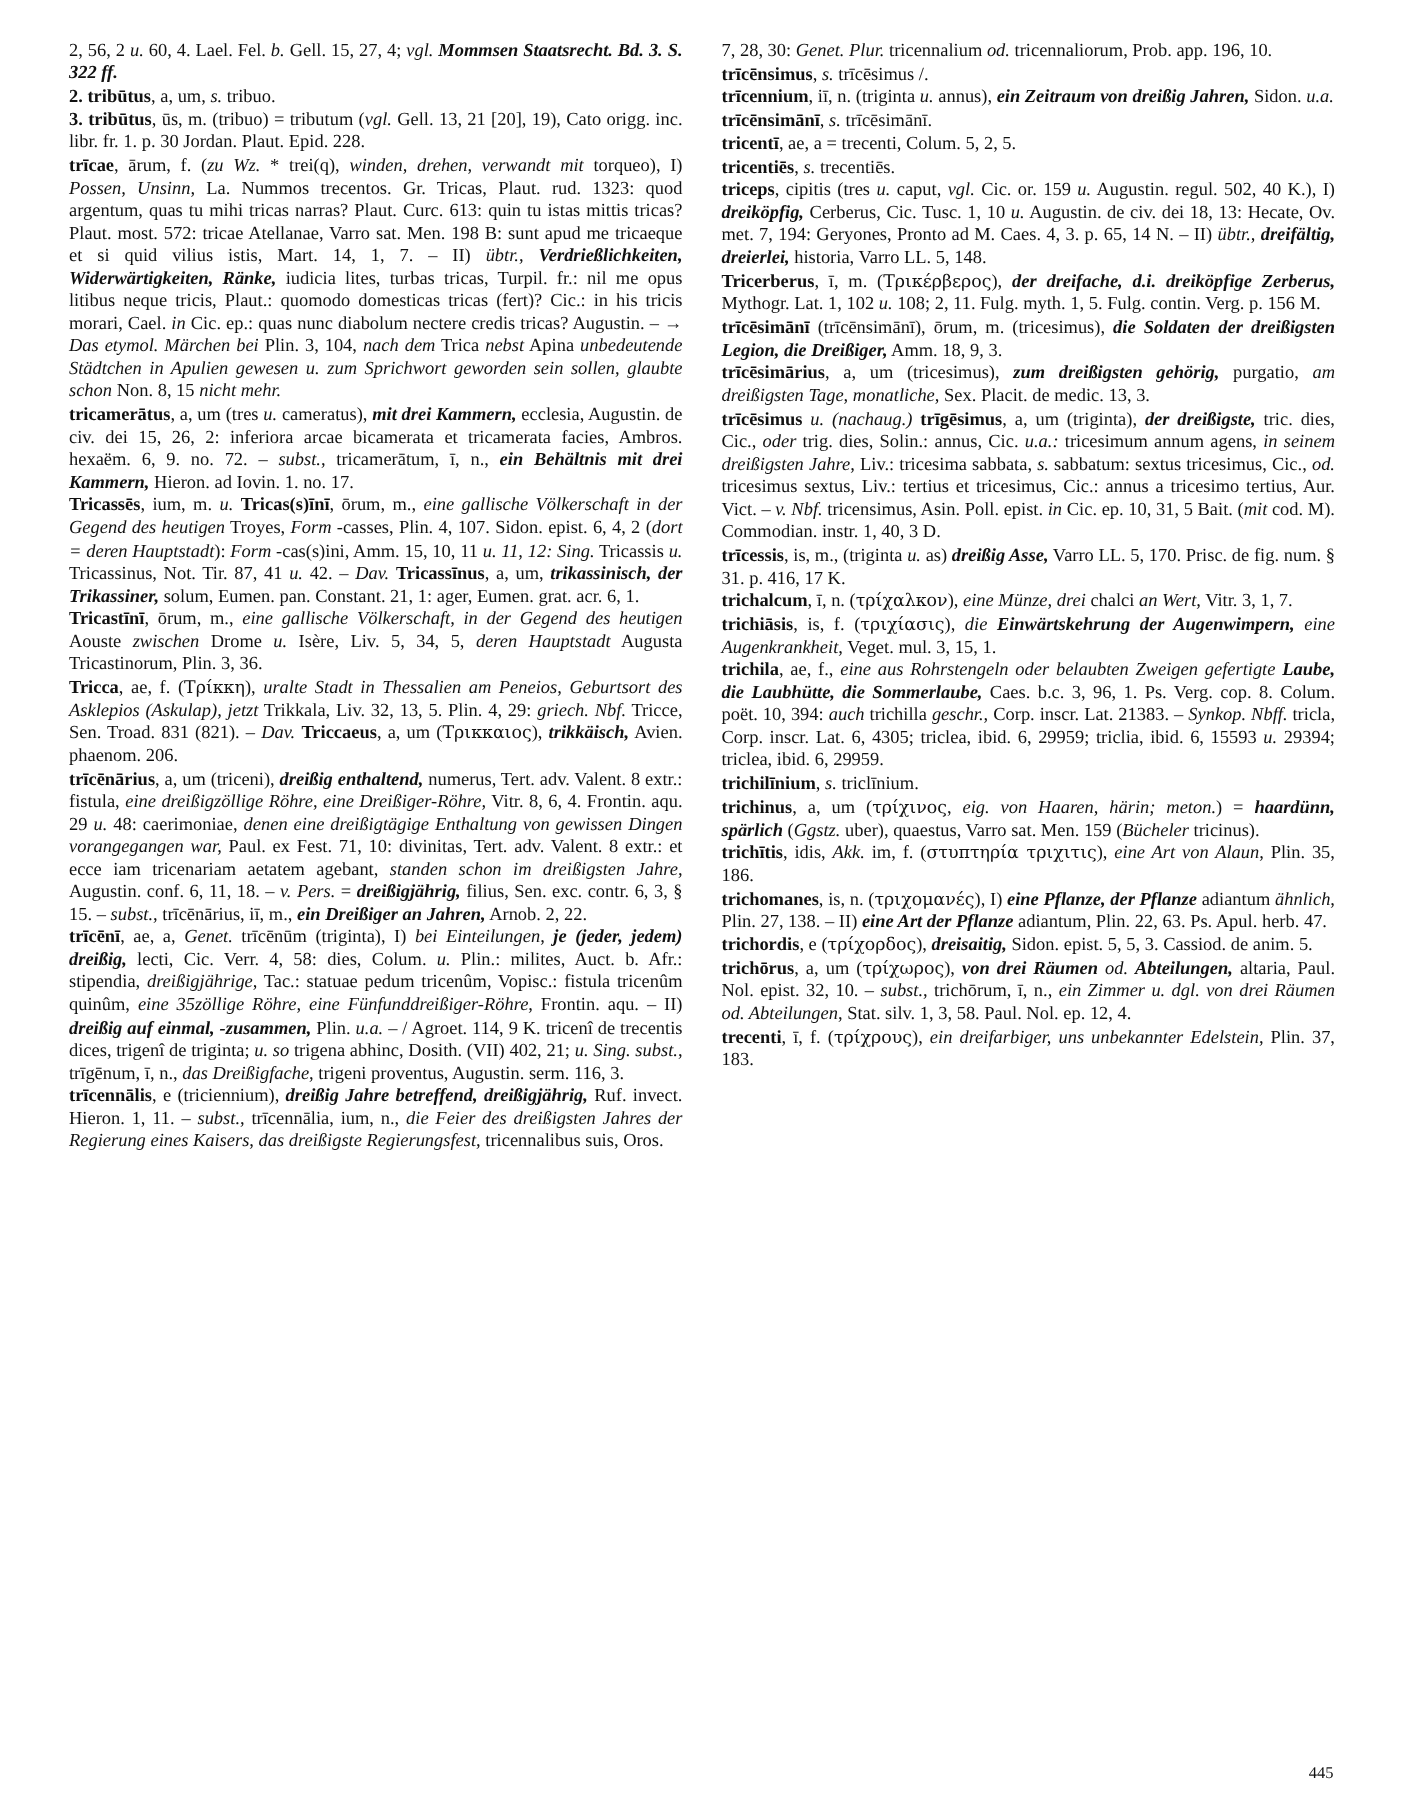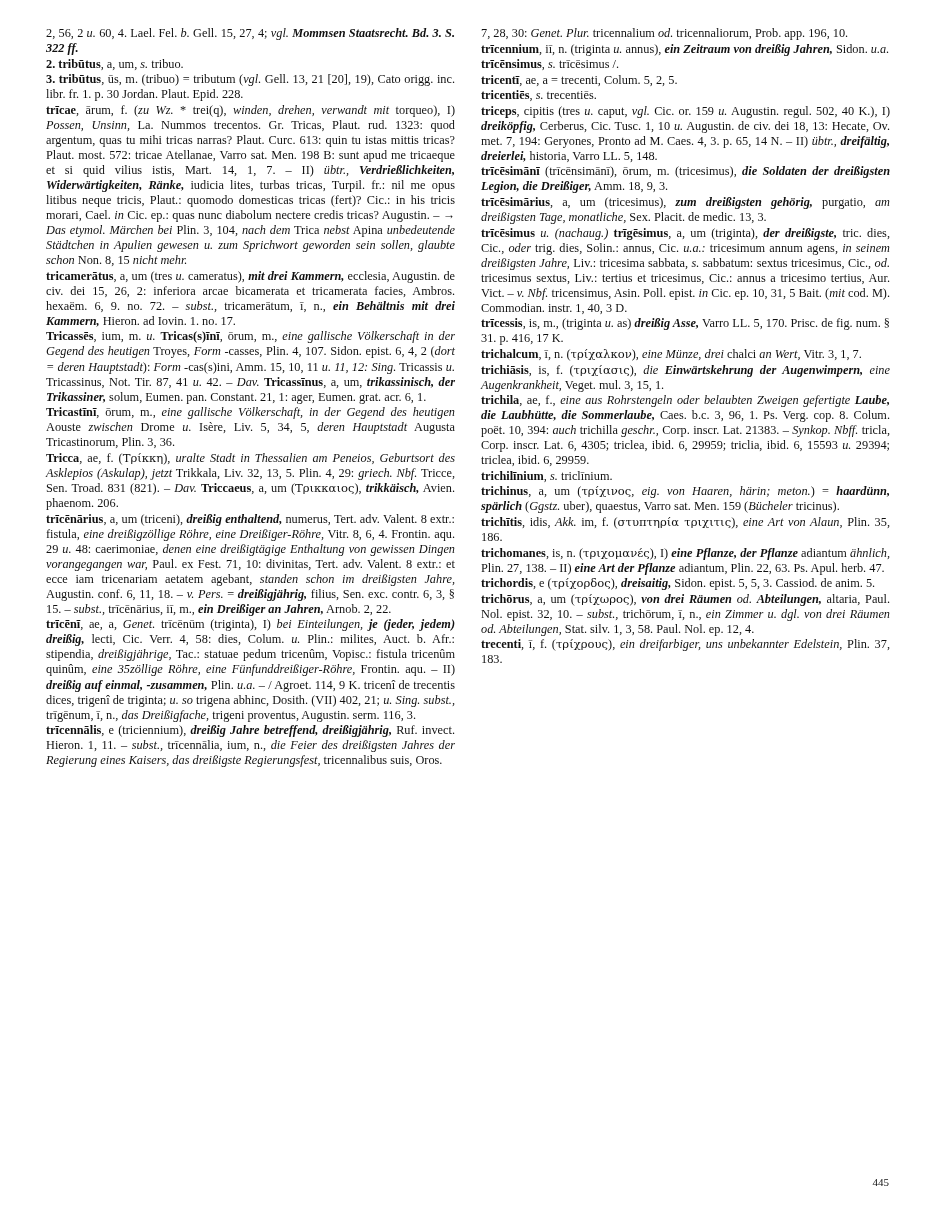--- a/index.html
+++ b/index.html
@@ -65,25 +65,27 @@
         <p class="entry"><b>tricamerātus</b>, a, um (tres <i>u.</i> cameratus), <i><b>mit drei Kammern,</b></i> ecclesia, Augustin. de civ. dei 15, 26, 2: inferiora arcae bicamerata et tricamerata facies, Ambros. hexaëm. 6, 9. no. 72. – <i>subst.,</i> tricamerātum, ī, n., <i><b>ein Behältnis mit drei Kammern,</b></i> Hieron. ad Iovin. 1. no. 17.</p>
         <p class="entry"><b>Tricassēs</b>, ium, m. <i>u.</i> <b>Tricas(s)īnī</b>, ōrum, m., <i>eine gallische Völkerschaft in der Gegend des heutigen</i> Troyes, <i>Form</i> -casses, Plin. 4, 107. Sidon. epist. 6, 4, 2 (<i>dort = deren Hauptstadt</i>): <i>Form</i> -cas(s)ini, Amm. 15, 10, 11 <i>u. 11, 12: Sing.</i> Tricassis <i>u.</i> Tricassinus, Not. Tir. 87, 41 <i>u.</i> 42. – <i>Dav.</i> <b>Tricassīnus</b>, a, um, <i><b>trikassinisch, der Trikassiner,</b></i> solum, Eumen. pan. Constant. 21, 1: ager, Eumen. grat. acr. 6, 1.</p>
         <p class="entry"><b>Tricastīnī</b>, ōrum, m., <i>eine gallische Völkerschaft, in der Gegend des heutigen</i> Aouste <i>zwischen</i> Drome <i>u.</i> Isère, Liv. 5, 34, 5, <i>deren Hauptstadt</i> Augusta Tricastinorum, Plin. 3, 36.</p>
         <p class="entry"><b>Tricca</b>, ae, f. (<span class="gk">Τρίκκη</span>), <i>uralte Stadt in Thessalien am Peneios, Geburtsort des Asklepios (Askulap), jetzt</i> Trikkala, Liv. 32, 13, 5. Plin. 4, 29: <i>griech. Nbf.</i> Tricce, Sen. Troad. 831 (821). – <i>Dav.</i> <b>Triccaeus</b>, a, um (<span class="gk">Τρικκαιος</span>), <i><b>trikkäisch,</b></i> Avien. phaenom. 206.</p>
         <p class="entry"><b>trīcēnārius</b>, a, um (triceni), <i><b>dreißig enthaltend,</b></i> numerus, Tert. adv. Valent. 8 extr.: fistula, <i>eine dreißigzöllige Röhre, eine Dreißiger-Röhre,</i> Vitr. 8, 6, 4. Frontin. aqu. 29 <i>u.</i> 48: caerimoniae, <i>denen eine dreißigtägige Enthaltung von gewissen Dingen vorangegangen war,</i> Paul. ex Fest. 71, 10: divinitas, Tert. adv. Valent. 8 extr.: et ecce iam tricenariam aetatem agebant, <i>standen schon im dreißigsten Jahre,</i> Augustin. conf. 6, 11, 18. – <i>v. Pers.</i> = <i><b>dreißigjährig,</b></i> filius, Sen. exc. contr. 6, 3, § 15. – <i>subst.,</i> trīcēnārius, iī, m., <i><b>ein Dreißiger an Jahren,</b></i> Arnob. 2, 22.</p>
         <p class="entry"><b>trīcēnī</b>, ae, a, <i>Genet.</i> trīcēnūm (triginta), I) <i>bei Einteilungen,</i> <b><i>je (jeder, jedem) dreißig,</i></b> lecti, Cic. Verr. 4, 58: dies, Colum. <i>u.</i> Plin.: milites, Auct. b. Afr.: stipendia, <i>dreißigjährige,</i> Tac.: statuae pedum tricenûm, Vopisc.: fistula tricenûm quinûm, <i>eine 35zöllige Röhre, eine Fünfunddreißiger-Röhre,</i> Frontin. aqu. – II) <i><b>dreißig auf einmal, -zusammen,</b></i> Plin. <i>u.a.</i> – / Agroet. 114, 9 K. tricenî de trecentis dices, trigenî de triginta; <i>u. so</i> trigena abhinc, Dosith. (VII) 402, 21; <i>u. Sing. subst.,</i> trīgēnum, ī, n., <i>das Dreißigfache,</i> trigeni proventus, Augustin. serm. 116, 3.</p>
         <p class="entry"><b>trīcennālis</b>, e (triciennium), <i><b>dreißig Jahre betreffend, dreißigjährig,</b></i> Ruf. invect. Hieron. 1, 11. – <i>subst.,</i> trīcennālia, ium, n., <i>die Feier des dreißigsten Jahres der Regierung eines Kaisers, das dreißigste Regierungsfest,</i> tricennalibus suis, Oros.</p>
       </div>
     <div class="col" id="col-right">
         <p class="entry">7, 28, 30: <i>Genet. Plur.</i> tricennalium <i>od.</i> tricennaliorum, Prob. app. 196, 10.</p>
+        <p class="entry"><b>trīcēnsimus</b>, <i>s.</i> trīcēsimus /.</p>
         <p class="entry"><b>trīcennium</b>, iī, n. (triginta <i>u.</i> annus), <i><b>ein Zeitraum von dreißig Jahren,</b></i> Sidon. <i>u.a.</i></p>
-        <p class="entry"><b>trīcēnsimus</b>, <i>s.</i> trīcēsimus /.</p>
+        <p class="entry"><b>trīcēnsimānī</b>, <i>s.</i> trīcēsimānī.</p>
         <p class="entry"><b>tricentī</b>, ae, a = trecenti, Colum. 5, 2, 5.</p>
         <p class="entry"><b>tricentiēs</b>, <i>s.</i> trecentiēs.</p>
         <p class="entry"><b>triceps</b>, cipitis (tres <i>u.</i> caput, <i>vgl.</i> Cic. or. 159 <i>u.</i> Augustin. regul. 502, 40 K.), I) <i><b>dreiköpfig,</b></i> Cerberus, Cic. Tusc. 1, 10 <i>u.</i> Augustin. de civ. dei 18, 13: Hecate, Ov. met. 7, 194: Geryones, Pronto ad M. Caes. 4, 3. p. 65, 14 N. – II) <i>übtr.,</i> <i><b>dreifältig, dreierlei,</b></i> historia, Varro LL. 5, 148.</p>
+        <p class="entry"><b>Tricerberus</b>, ī, m. (<span class="gk">Τρικέρβερος</span>), <i><b>der dreifache, d.i. dreiköpfige Zerberus,</b></i> Mythogr. Lat. 1, 102 <i>u.</i> 108; 2, 11. Fulg. myth. 1, 5. Fulg. contin. Verg. p. 156 M.</p>
         <p class="entry"><b>trīcēsimānī</b> (trīcēnsimānī), ōrum, m. (tricesimus), <i><b>die Soldaten der dreißigsten Legion, die Dreißiger,</b></i> Amm. 18, 9, 3.</p>
         <p class="entry"><b>trīcēsimārius</b>, a, um (tricesimus), <i><b>zum dreißigsten gehörig,</b></i> purgatio, <i>am dreißigsten Tage, monatliche,</i> Sex. Placit. de medic. 13, 3.</p>
         <p class="entry"><b>trīcēsimus</b> <i>u. (nachaug.)</i> <b>trīgēsimus</b>, a, um (triginta), <i><b>der dreißigste,</b></i> tric. dies, Cic., <i>oder</i> trig. dies, Solin.: annus, Cic. <i>u.a.:</i> tricesimum annum agens, <i>in seinem dreißigsten Jahre,</i> Liv.: tricesima sabbata, <i>s.</i> sabbatum: sextus tricesimus, Cic., <i>od.</i> tricesimus sextus, Liv.: tertius et tricesimus, Cic.: annus a tricesimo tertius, Aur. Vict. – <i>v. Nbf.</i> tricensimus, Asin. Poll. epist. <i>in</i> Cic. ep. 10, 31, 5 Bait. (<i>mit</i> cod. M). Commodian. instr. 1, 40, 3 D.</p>
         <p class="entry"><b>trīcessis</b>, is, m., (triginta <i>u.</i> as) <i><b>dreißig Asse,</b></i> Varro LL. 5, 170. Prisc. de fig. num. § 31. p. 416, 17 K.</p>
         <p class="entry"><b>trichalcum</b>, ī, n. (<span class="gk">τρίχαλκον</span>), <i>eine Münze, drei</i> chalci <i>an Wert,</i> Vitr. 3, 1, 7.</p>
         <p class="entry"><b>trichiāsis</b>, is, f. (<span class="gk">τριχίασις</span>), <i>die <b>Einwärtskehrung der Augenwimpern,</b> eine Augenkrankheit,</i> Veget. mul. 3, 15, 1.</p>
         <p class="entry"><b>trichila</b>, ae, f., <i>eine aus Rohrstengeln oder belaubten Zweigen gefertigte <b>Laube, die Laubhütte, die Sommerlaube,</b></i> Caes. b.c. 3, 96, 1. Ps. Verg. cop. 8. Colum. poët. 10, 394: <i>auch</i> trichilla <i>geschr.,</i> Corp. inscr. Lat. 21383. – <i>Synkop. Nbff.</i> tricla, Corp. inscr. Lat. 6, 4305; triclea, ibid. 6, 29959; triclia, ibid. 6, 15593 <i>u.</i> 29394; triclea, ibid. 6, 29959.</p>
         <p class="entry"><b>trichilīnium</b>, <i>s.</i> triclīnium.</p>
         <p class="entry"><b>trichinus</b>, a, um (<span class="gk">τρίχινος</span>, <i>eig. von Haaren, härin; meton.</i>) = <i><b>haardünn, spärlich</b></i> (<i>Ggstz.</i> uber), quaestus, Varro sat. Men. 159 (<i>Bücheler</i> tricinus).</p>
         <p class="entry"><b>trichītis</b>, idis, <i>Akk.</i> im, f. (<span class="gk">στυπτηρία τριχιτις</span>), <i>eine Art von Alaun,</i> Plin. 35, 186.</p>

